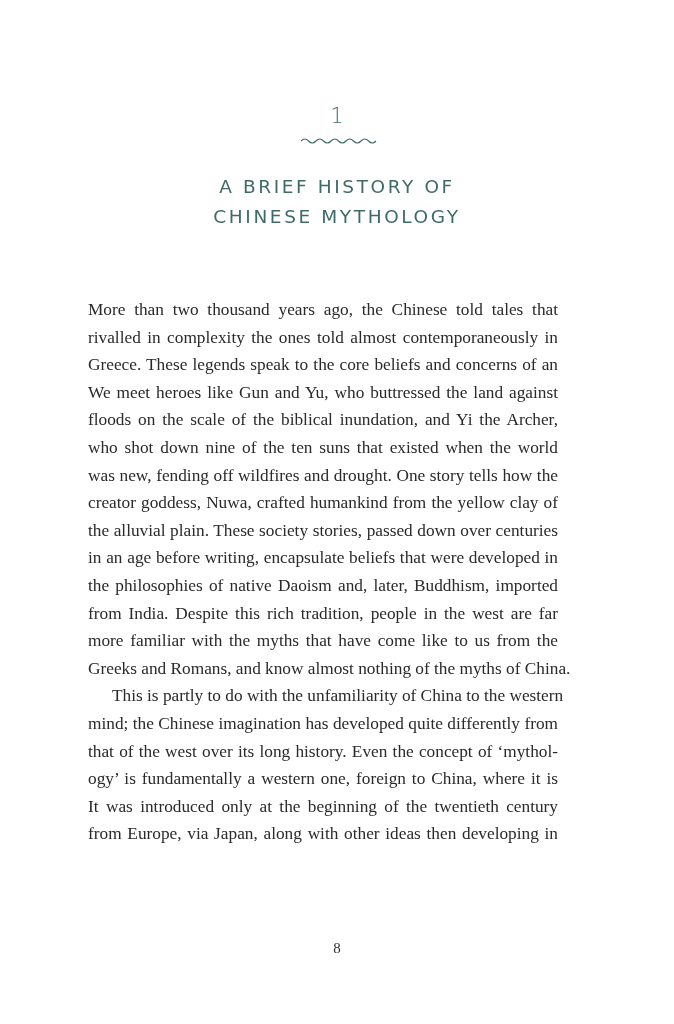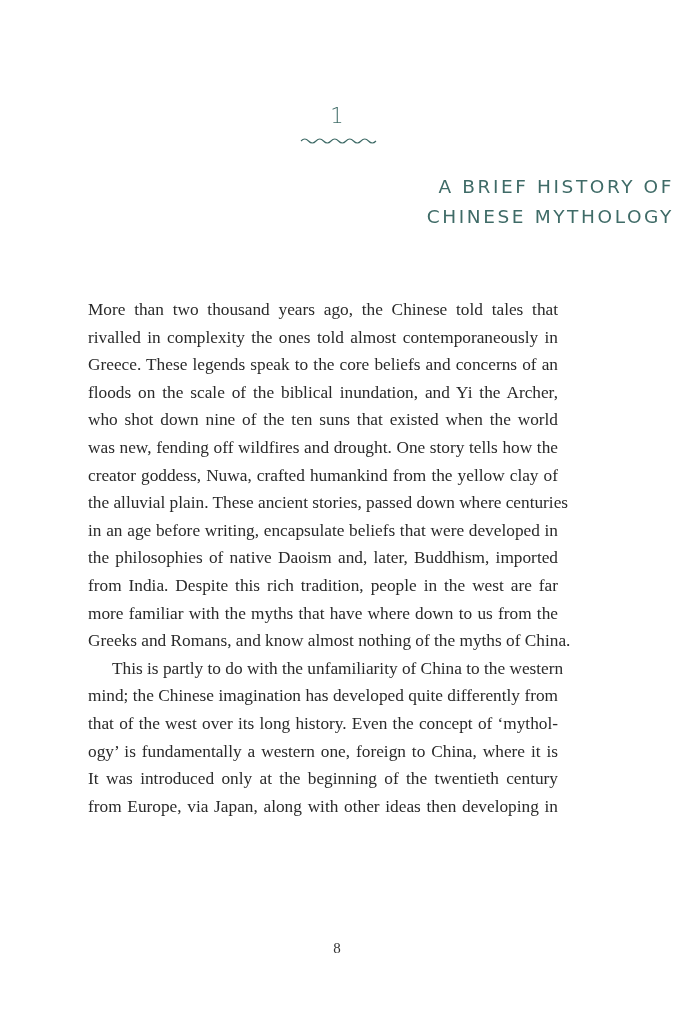--- a/index.html
+++ b/index.html
@@ -3,21 +3,21 @@
 <meta charset="utf-8">
 <style>
   html, body { margin:0; padding:0; background:#ffffff; }
   body { width:674px; height:1024px; position:relative; overflow:hidden; }
   .chapter-num {
     position:absolute; left:0; width:674px; top:104px; text-align:center;
     font-family:"DejaVu Sans", sans-serif; font-weight:300; font-size:21px; color:#3f6b67;
   }
   .ornament { position:absolute; left:300px; top:136px; width:78px; height:10px; }
   .title {
-    position:absolute; left:0; width:674px; top:172px; text-align:right;
+    position:absolute; left:0; width:674px; top:172px; text-align:center;
     font-family:"DejaVu Sans", sans-serif; font-size:18.5px; letter-spacing:2.6px;
     color:#3f6b67; line-height:30px;
   }
   .body {
     position:absolute; left:88px; width:470px; top:296px;
     font-family:"Liberation Serif", serif; font-size:17.3px; color:#2a2a2a;
   }
   .line {
     display:block; height:27.6px; line-height:27.6px;
     text-align:justify; text-align-last:justify; white-space:nowrap; overflow:visible;
@@ -42,29 +42,30 @@
 <div class="title">
   <div>A BRIEF HISTORY OF</div>
   <div>CHINESE MYTHOLOGY</div>
 </div>
 
 <div class="body">
   <div>
     <span class="line">More than two thousand years ago, the Chinese told tales that</span>
     <span class="line">rivalled in complexity the ones told almost contemporaneously in</span>
     <span class="line">Greece. These legends speak to the core beliefs and concerns of an</span>
+    <span class="line">We meet heroes like Gun and Yu, who buttressed the land against</span>
     <span class="line">floods on the scale of the biblical inundation, and Yi the Archer,</span>
     <span class="line">who shot down nine of the ten suns that existed when the world</span>
     <span class="line">was new, fending off wildfires and drought. One story tells how the</span>
     <span class="line">creator goddess, Nuwa, crafted humankind from the yellow clay of</span>
-    <span class="line">the alluvial plain. These ancient stories, passed down where centuries</span>
+    <span class="line">the alluvial plain. These society stories, passed down over centuries</span>
     <span class="line">in an age before writing, encapsulate beliefs that were developed in</span>
     <span class="line">the philosophies of native Daoism and, later, Buddhism, imported</span>
     <span class="line">from India. Despite this rich tradition, people in the west are far</span>
-    <span class="line">more familiar with the myths that have where down to us from the</span>
+    <span class="line">more familiar with the myths that have come like to us from the</span>
     <span class="line last">Greeks and Romans, and know almost nothing of the myths of China.</span>
   </div>
   <div>
     <span class="line indent">This is partly to do with the unfamiliarity of China to the western</span>
     <span class="line">mind; the Chinese imagination has developed quite differently from</span>
     <span class="line">that of the west over its long history. Even the concept of ‘mythol-</span>
     <span class="line">ogy’ is fundamentally a western one, foreign to China, where it is</span>
     <span class="line">It was introduced only at the beginning of the twentieth century</span>
     <span class="line">from Europe, via Japan, along with other ideas then developing in</span>
   </div>

